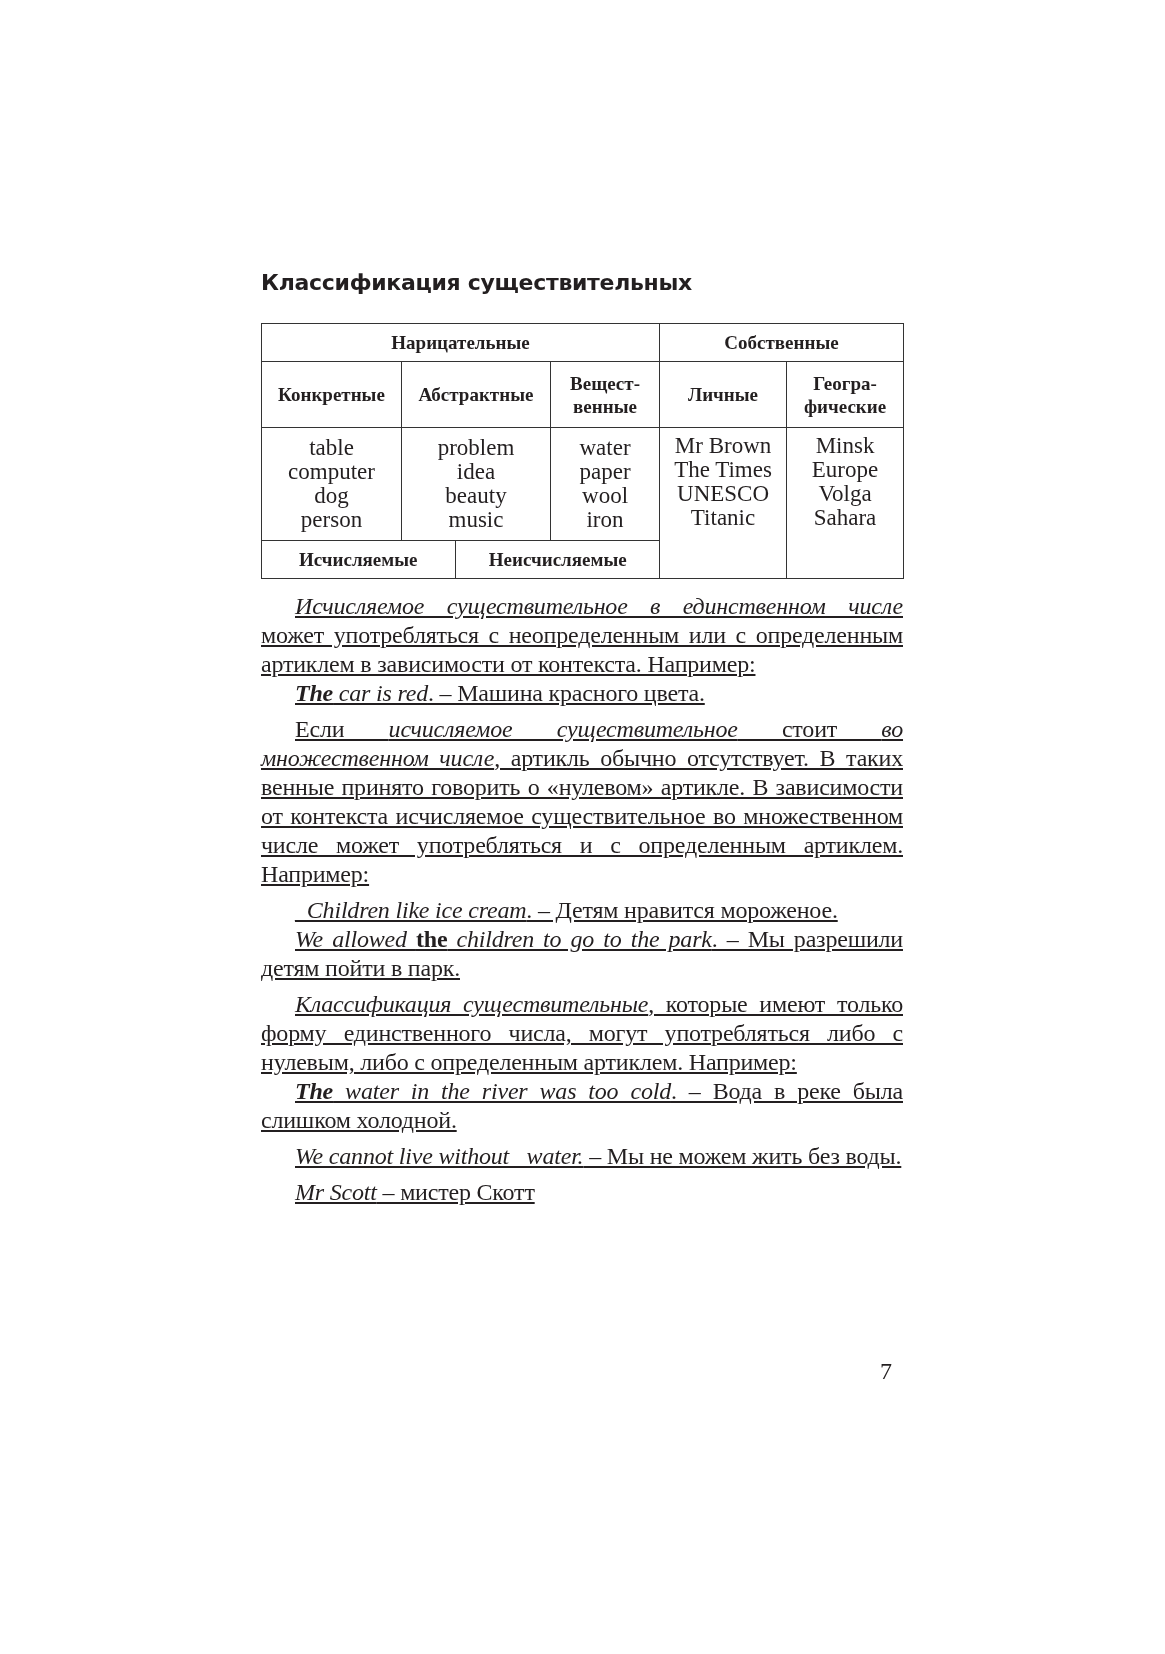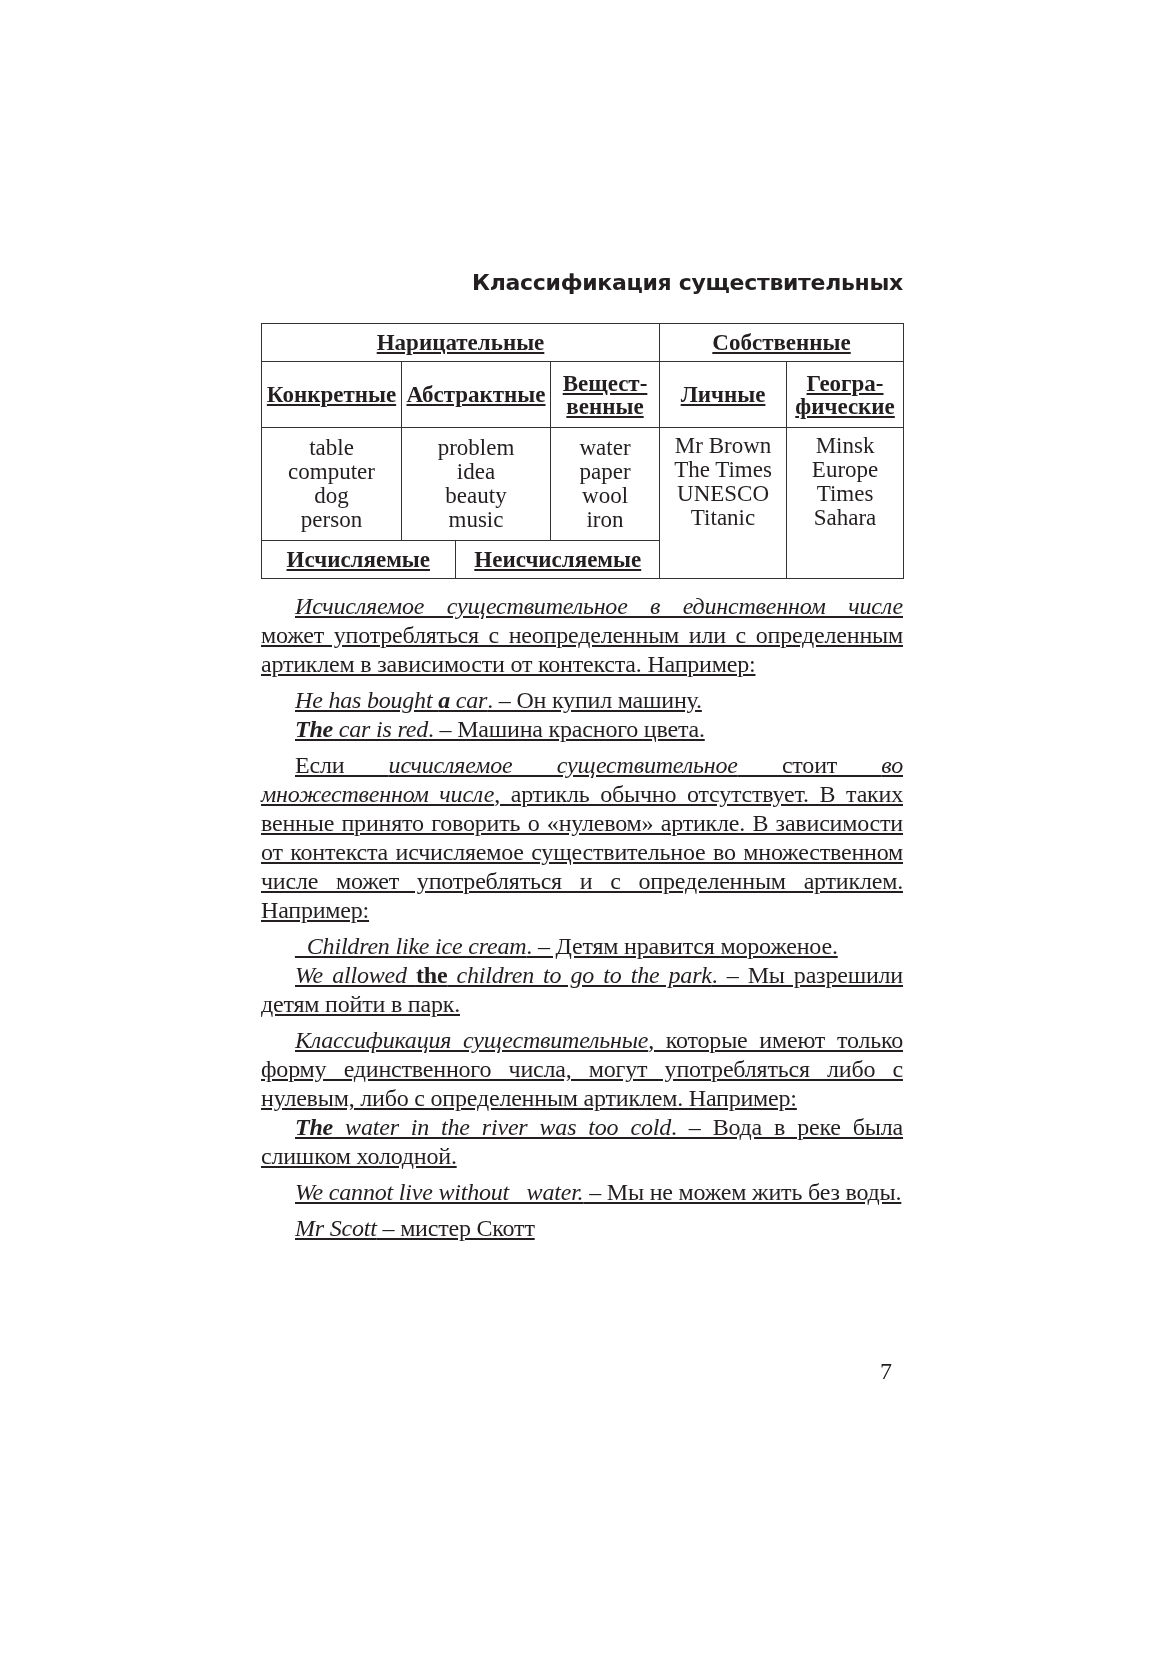--- a/index.html
+++ b/index.html
@@ -1,28 +1,28 @@
 <!DOCTYPE html>
 <html><head>
 <meta charset="utf-8">
 <style>
   html, body { margin: 0; padding: 0; background: #ffffff; }
   body { width: 1165px; height: 1654px; position: relative; overflow: hidden; color: #231f20; }
   .page { position: absolute; left: 261px; top: 0; width: 642px; }
   .title {
-    position: absolute; left: 0; top: 270px; width: 642px; text-align: right;
+    position: absolute; left: 0; top: 270px; width: 642px; text-align: left;
     font-family: "DejaVu Sans", sans-serif; font-weight: bold; font-size: 22px;
     letter-spacing: -0.3px; color: #231f20;
   }
   table.cls {
     position: absolute; left: 0; top: 323px; width: 642px; border-collapse: collapse;
     font-family: "Liberation Serif", serif; font-size: 20px; table-layout: fixed;
   }
   table.cls td { border: 1.5px solid #333; text-align: center; padding: 0; vertical-align: middle; }
-  .hdr { font-weight: bold; font-size: 23px; text-decoration: underline; }
+  .hdr { font-weight: bold; font-size: 19px; }
   .r1 td { height: 37px; }
   .r2 td { height: 65px; line-height: 23px; }
   .r3 td { height: 112px; vertical-align: top; padding-top: 6px; line-height: 24px; font-size: 23px; }
   .r4 td { height: 37px; }
   .tall { vertical-align: top !important; padding-top: 6px !important; line-height: 24px; font-size: 21px; }
   .inner { width: 100%; height: 100%; border-collapse: collapse; table-layout: fixed; }
   .inner td { border: none !important; }
   .body-text {
     position: absolute; left: 0; top: 592px; width: 642px;
     font-family: "Liberation Serif", serif; font-size: 24px; line-height: 29px;
@@ -92,21 +92,21 @@
       </td>
       <td rowspan="2" class="tall">
         <div>Mr Brown</div>
         <div>The Times</div>
         <div>UNESCO</div>
         <div>Titanic</div>
       </td>
       <td rowspan="2" class="tall">
         <div>Minsk</div>
         <div>Europe</div>
-        <div>Times</div>
+        <div>Volga</div>
         <div>Sahara</div>
       </td>
     </tr>
     <tr class="r4">
       <td colspan="3" style="padding:0;">
         <table class="inner">
           <colgroup>
                 <col style="width:193px">
                 <col style="width:205px">
               </colgroup>
@@ -118,21 +118,20 @@
         </tbody>
             </table>
       </td>
     </tr>
   </tbody>
     </table>
 
   <div class="body-text">
     <p class="para"><i>Исчисляемое существительное в единственном числе</i><span> может употребляться с неопределенным или с определенным артиклем в зависимости от контекста. Например:</span></p>
 
-    <p class="ex gap"><i>He has bought </i><b><i>a</i></b><i> car</i><span>. – Он купил машину.</span></p>
     <p class="ex"><b><i>The</i></b><i> car is red</i><span>. – Машина красного цвета.</span></p>
 
     <p class="para gap"><span>Если </span><i>исчисляемое существительное</i><span> стоит </span><i>во множественном числе</i><span>, артикль обычно отсутствует. В таких венные принято говорить о «нулевом» артикле. В зависимости от контекста исчисляемое существительное во множественном числе может употребляться и с определенным артиклем. Например:</span></p>
 
     <p class="ex gap"><i>_Children like ice cream</i><span>. – Детям нравится мороженое.</span></p>
     <p class="ex-wrap"><i>We allowed </i><b>the</b><i> children to go to the park</i><span>. – Мы разрешили детям пойти в парк.</span></p>
 
     <p class="para gap"><i>Классификация существительные</i><span>, которые имеют только форму единственного числа, могут употребляться либо с нулевым, либо с определенным артиклем. Например:</span></p>
 
     <p class="ex-wrap"><b><i>The</i></b><i> water in the river was too cold</i><span>. – Вода в реке была слишком холодной.</span></p>

